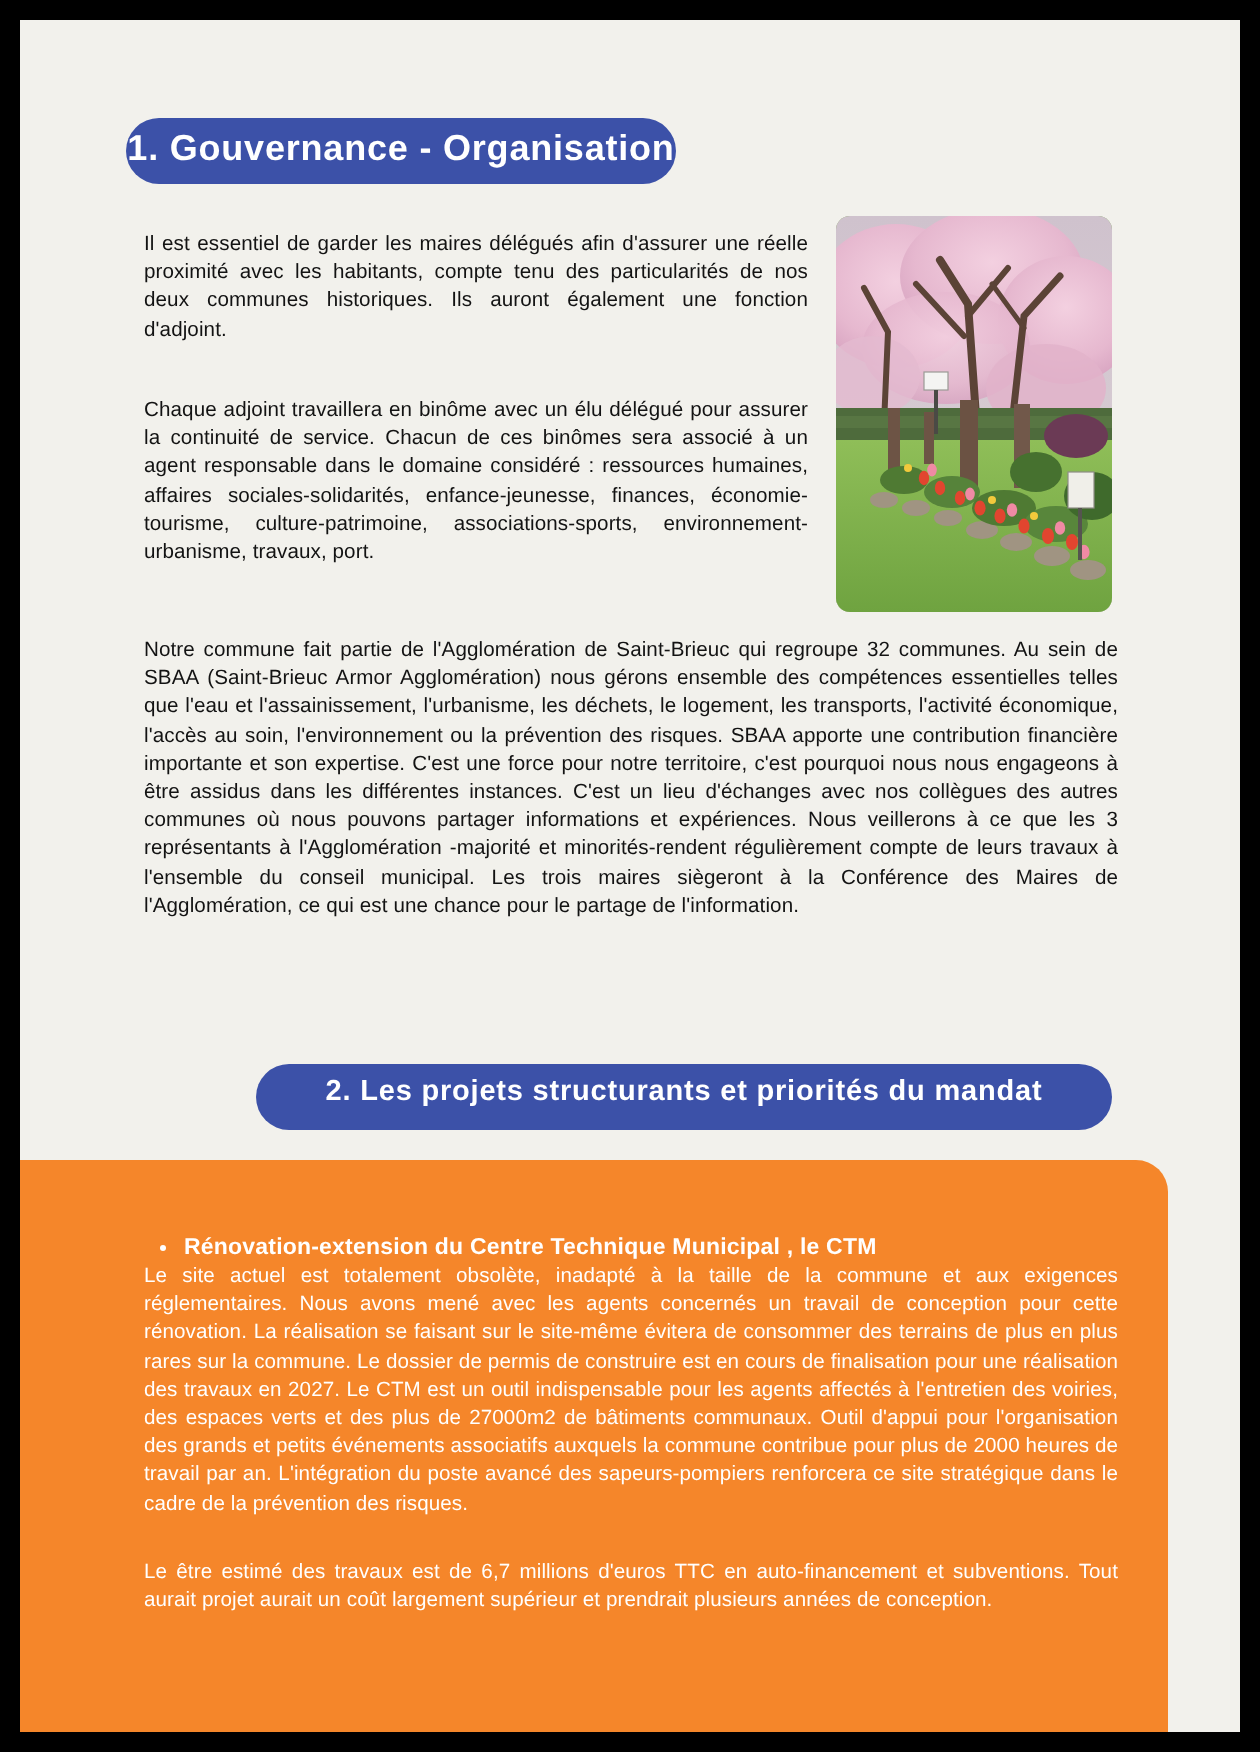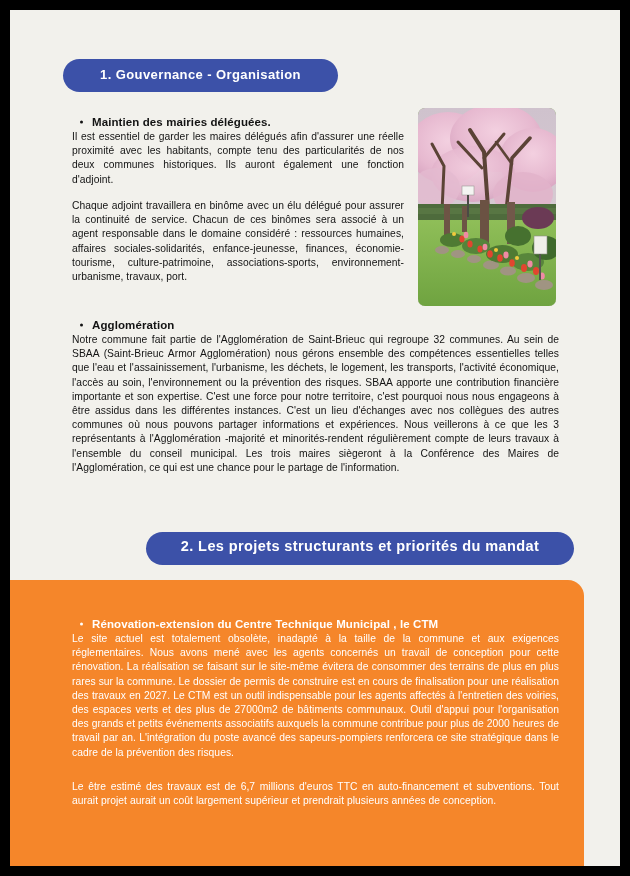--- a/index.html
+++ b/index.html
@@ -36,25 +36,25 @@
     align-items: center;
     justify-content: center;
     box-sizing: border-box;
     white-space: nowrap;
   }
   #pill-1 {
     left: 53px;
     top: 49px;
     width: 275px;
     height: 33px;
-    font-size: 13px;
+    font-size: 18px;
     padding-bottom: 2px;
   }
   #pill-2 {
-    left: 136px;
+    left: 118px;
     top: 522px;
     width: 428px;
     height: 33px;
     font-size: 14.5px;
     padding-bottom: 6px;
   }
 
   
   .blk {
     position: absolute;
@@ -224,36 +224,28 @@
       </g>
 
       <rect x="116" y="128" width="13" height="18" fill="#f0efe9" stroke="#8e8d86" stroke-width="0.6"></rect>
       <rect x="121" y="146" width="2" height="26" fill="#55544f"></rect>
 
       <ellipse cx="120" cy="110" rx="16" ry="11" fill="#6b3a55"></ellipse>
     </svg>
   </div>
 
   <div class="blk" id="s1-maintien">
-    <div class="heading">
-      <span class="bullet"></span>
-      <span>Maintien des mairies déléguées.</span>
-    </div>
     <p class="body-text">Il est essentiel de garder les maires délégués afin d'assurer une réelle proximité avec les habitants, compte tenu des particularités de nos deux communes historiques. Ils auront également une fonction d'adjoint.</p>
   </div>
 
   <div class="blk" id="s1-organis">
     <p class="body-text">Chaque adjoint travaillera en binôme avec un élu délégué pour assurer la continuité de service. Chacun de ces binômes sera associé à un agent responsable dans le domaine considéré : ressources humaines, affaires sociales-solidarités, enfance-jeunesse, finances, économie-tourisme, culture-patrimoine, associations-sports, environnement-urbanisme, travaux, port.</p>
   </div>
 
   <div class="blk" id="s1-agglo">
-    <div class="heading">
-      <span class="bullet"></span>
-      <span>Agglomération</span>
-    </div>
     <p class="body-text">Notre commune fait partie de l'Agglomération de Saint-Brieuc qui regroupe 32 communes. Au sein de SBAA (Saint-Brieuc Armor Agglomération) nous gérons ensemble des compétences essentielles telles que l'eau et l'assainissement, l'urbanisme, les déchets, le logement, les transports, l'activité économique, l'accès au soin, l'environnement ou la prévention des risques. SBAA apporte une contribution financière importante et son expertise. C'est une force pour notre territoire, c'est pourquoi nous nous engageons à être assidus dans les différentes instances. C'est un lieu d'échanges avec nos collègues des autres communes où nous pouvons partager informations et expériences. Nous veillerons à ce que les 3 représentants à l'Agglomération -majorité et minorités-rendent régulièrement compte de leurs travaux à l'ensemble du conseil municipal. Les trois maires siègeront à la Conférence des Maires de l'Agglomération, ce qui est une chance pour le partage de l'information.</p>
   </div>
 
   <div class="pill" id="pill-2">2. Les projets structurants et priorités du mandat</div>
 
   <div id="orange">
 
     <div class="blk" id="o-ctm">
       <div class="heading">
         <span class="bullet"></span>

